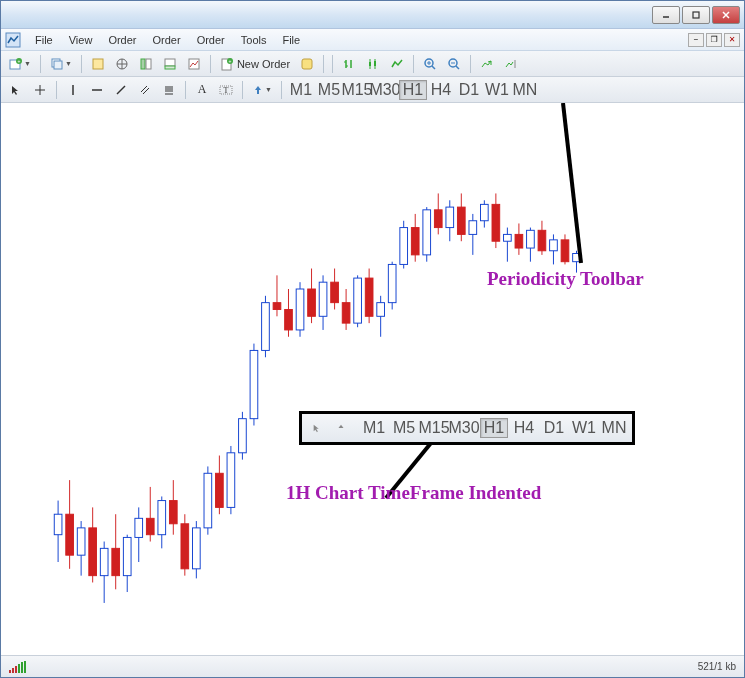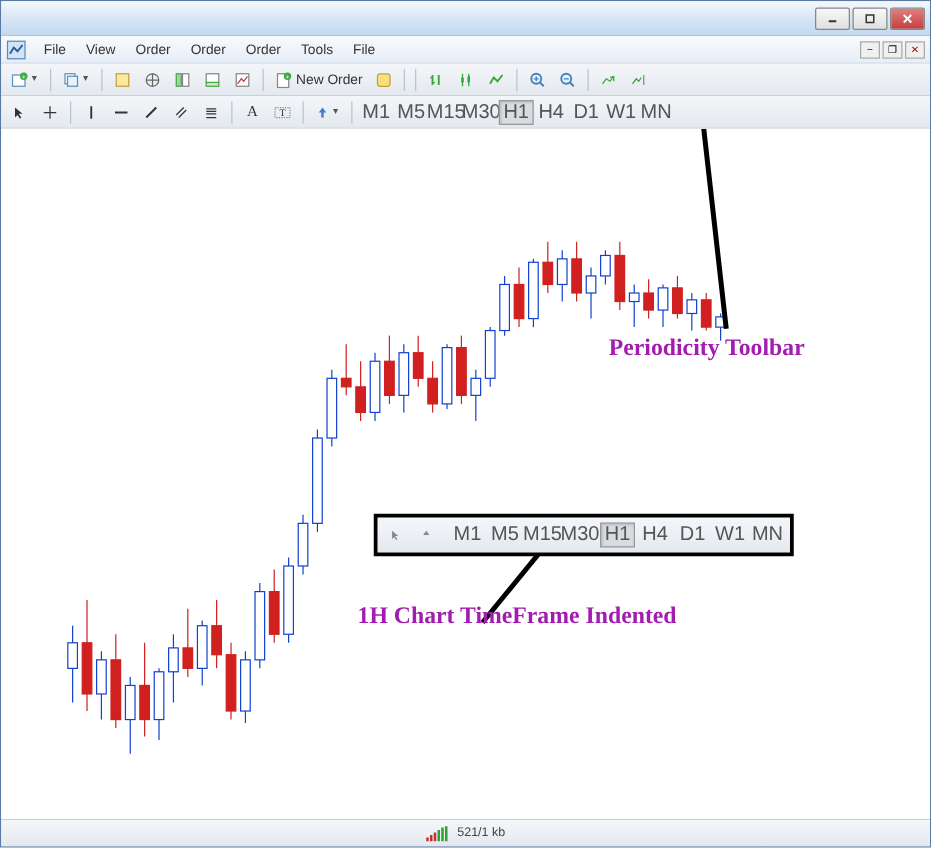--- a/index.html
+++ b/index.html
@@ -23,21 +23,21 @@
     .tb-sep { width: 1px; height: 18px; background: #b8c4d0; margin: 0 3px; }
     .tb-btn.withtext { gap: 3px; font-size: 11px; color: #333; }
     .dropdown-arrow { font-size: 7px; color: #555; margin-left: 1px; }
     
     .period-toolbar { display: flex; align-items: center; gap: 0; }
     .period-btn { width: 28px; height: 20px; display: flex; align-items: center; justify-content: center; font-size: 16px; color: #555; cursor: pointer; border: 1px solid transparent; }
     .period-btn.active { border: 1px solid #999; background: #d8dce0; box-shadow: inset 1px 1px 2px rgba(0,0,0,0.15); }
     
     .chart-area { flex: 1; background: #fff; position: relative; overflow: hidden; }
     
-    .statusbar { height: 22px; background: linear-gradient(to bottom, #f4f6f9, #e4e9ef); border-top: 1px solid #c8d0da; display: flex; align-items: center; justify-content: center; padding: 0 8px; gap: 8px; font-size: 10px; color: #444; }
+    .statusbar { height: 22px; background: linear-gradient(to bottom, #f4f6f9, #e4e9ef); border-top: 1px solid #c8d0da; display: flex; align-items: center; justify-content: space-between; padding: 0 8px; gap: 8px; font-size: 10px; color: #444; }
     .conn-bars { display: flex; align-items: flex-end; gap: 1px; height: 12px; }
     .conn-bar { width: 2px; }
     
     .annotation-label { position: absolute; font-family: Liberation Serif, serif; font-weight: bold; color: #a21caf; font-size: 19px; pointer-events: none; }
     .arrow-line { position: absolute; pointer-events: none; }
     
     .secondary-toolbar { position: absolute; background: linear-gradient(to bottom, #f4f6f9, #e4e9ef); border: 3px solid #000; display: flex; align-items: center; padding: 4px; gap: 2px; }
     
     .candle-chart { position: absolute; top: 0; left: 0; width: 100%; height: 100%; }
   </style>

